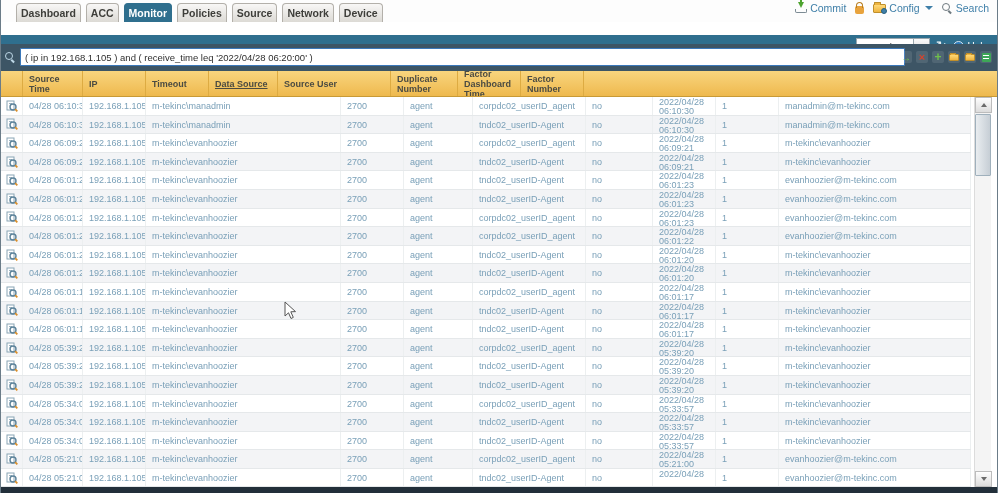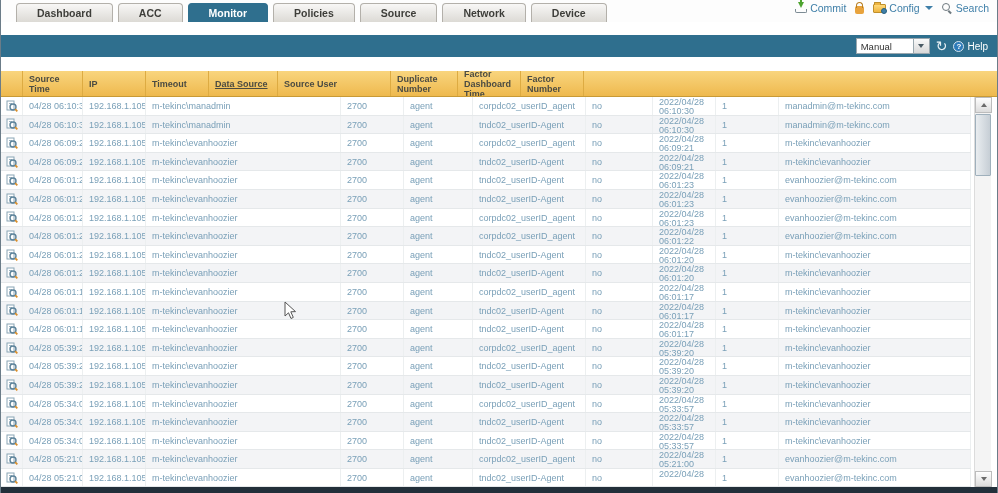--- a/index.html
+++ b/index.html
@@ -4,21 +4,21 @@
 <style>
   * { margin:0; padding:0; box-sizing:border-box; }
   html,body { width:998px; height:493px; overflow:hidden; }
   body { font-family:"Liberation Sans", sans-serif; background:#fff; }
   #app { position:relative; width:998px; height:493px; overflow:hidden; background:#fff;
          border-left:1px solid #6b7c88; border-right:1px solid #6b7c88; }
 
   
   .topbar { position:absolute; top:0; left:0; width:100%; height:22px; background:#fdfdfd; }
   .tabs { position:absolute; left:15px; bottom:0; display:flex; gap:5px; }
-  .tab { height:19px; padding:0 20px; display:flex; align-items:center;
+  .tab { height:19px; padding:0 4px; display:flex; align-items:center;
          font-size:10.5px; font-weight:bold; color:#3e3e3a;
          background:linear-gradient(#f8f7f6,#dcdad5); border:1px solid #b3b0aa; border-bottom:none;
          border-radius:4px 4px 0 0; cursor:pointer; }
   .tab.active { background:#2f6f8e; color:#fff; border-color:#2f6f8e; }
   .toplinks { position:absolute; right:8px; top:2px; display:flex; align-items:center; gap:9px;
               font-size:10.5px; color:#3f7fa8; }
   .toplink { display:flex; align-items:center; gap:3px; cursor:pointer; }
   .caret-down { width:0; height:0; border-left:4px solid transparent; border-right:4px solid transparent;
                 border-top:4px solid #3f7fa8; display:inline-block; margin-left:2px; }
   
@@ -159,20 +159,38 @@
         <span class="btn"></span>
       </span>
       <span class="ic-refresh">↻</span>
       <span class="helpwrap">
         <span class="ic-help">?</span>
         <span>Help</span>
       </span>
     </div>
   </div>
 
+  <div class="filterbar">
+    <span class="mag light"></span>
+    <input class="filter-input" type="text" value="( ip in 192.168.1.105 ) and ( receive_time leq '2022/04/28 06:20:00' )" style="">
+    <div class="filter-icons">
+      <span class="fic apply">→</span>
+      <span class="fic clear">×</span>
+      <span class="fic add">+</span>
+      <span class="fic">
+          <span class="minifolder"></span>
+        </span>
+      <span class="fic">
+          <span class="minifolder"></span>
+        </span>
+      <span class="fic export">
+          <span class="sheet"></span>
+        </span>
+    </div>
+  </div>
 
   <div class="grid">
     <div class="ghead" id="ghead">
         <div class="hcell" style="width: 22px;"></div>
         <div class="hcell" style="width: 60px;">Source Time</div>
         <div class="hcell" style="width: 63px;">IP</div>
         <div class="hcell" style="width: 63px;">Timeout</div>
         <div class="hcell" style="width: 69px; text-decoration: underline;">Data Source</div>
         <div class="hcell" style="width: 113px;">Source User</div>
         <div class="hcell" style="width: 67px;">Duplicate Number</div>

